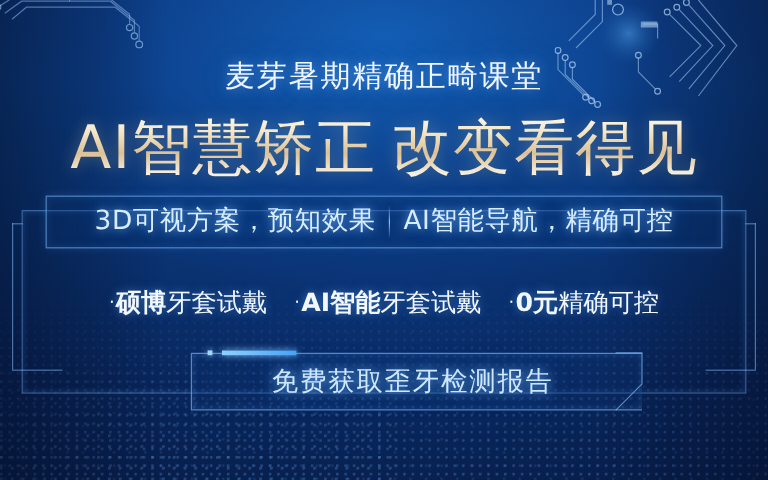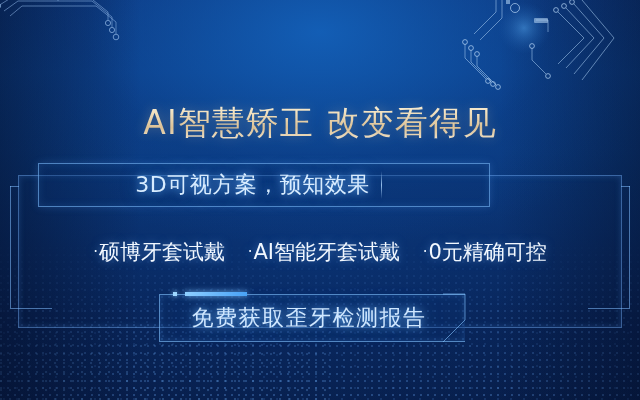--- a/index.html
+++ b/index.html
@@ -56,21 +56,21 @@
     font-size:25px; line-height:30px;
     letter-spacing:1.5px;
     color:#eef6ff;
     text-shadow:0 0 10px rgba(120,190,255,0.55), 0 0 22px rgba(60,130,220,0.35);
     font-family:"DejaVu Sans","Liberation Sans",sans-serif;
   }
 
   .headline{
     position:absolute; top:93px; left:0; right:0;
     text-align:center;
-    font-size:33px; line-height:60px;
+    font-size:50px; line-height:60px;
     letter-spacing:1px;
     font-weight:400;
     font-family:"DejaVu Sans","Liberation Sans",sans-serif;
     background:linear-gradient(180deg,#fffdf6 0%, #f3e4c4 30%, #dcc195 58%, #f6eede 86%, #fffdf8 100%);
     -webkit-background-clip:text;
     background-clip:text;
     color:transparent;
     -webkit-text-fill-color:transparent;
     filter:drop-shadow(0 0 6px rgba(255,226,160,0.30));
   }
@@ -80,21 +80,21 @@
   .outer-frame{
     position:absolute;
     left:18px; top:175px; width:604px; height:153px;
     border:1px solid rgba(120,180,255,0.45);
     box-shadow:0 0 6px rgba(80,150,240,0.25) inset;
   }
 
   
   .slogan-box{
     position:absolute;
-    left:38px; top:163px; width:452px; height:44px;
+    left:38px; top:163px; width:564px; height:44px;
     border:1px solid rgba(125,190,255,0.60);
     background:rgba(10,45,105,0.30);
     display:flex; align-items:center; justify-content:center;
     box-shadow:0 0 8px rgba(90,165,255,0.22), 0 0 8px rgba(90,165,255,0.15) inset;
   }
   .slogan{
     font-size:22px; line-height:26px; letter-spacing:0.5px;
     color:#d8ecff;
     font-family:"DejaVu Sans","Liberation Sans",sans-serif;
     text-shadow:0 0 8px rgba(110,185,255,0.85), 0 0 18px rgba(70,150,240,0.5);
@@ -109,26 +109,26 @@
   .bullets{
     position:absolute; top:238px; left:0; right:0;
     text-align:center; white-space:nowrap;
     font-size:21px; line-height:28px;
     color:#f2f8ff;
     font-family:"DejaVu Sans","Liberation Sans",sans-serif;
     text-shadow:0 0 8px rgba(110,180,255,0.5);
   }
   .bullets .item{ margin:0 8px; }
   .bullets .dot{ font-size:15px; vertical-align:2px; margin-right:1px; }
-  .bullets b{ font-weight:400; }
+  .bullets b{ font-weight:700; }
 
   
   .cta{
     position:absolute;
-    left:159px; top:294px; width:306px; height:48px;
+    left:159px; top:294px; width:376px; height:48px;
   }
   .cta-shape{
     position:absolute; inset:0;
     border:1px solid rgba(130,195,255,0.62);
     border-right:none;
     background:rgba(12,50,115,0.25);
     box-shadow:0 0 7px rgba(90,170,255,0.2) inset;
   }
   .cta-corner{
     position:absolute; right:0; top:0; width:22px; height:48px;
@@ -218,30 +218,32 @@
       <circle cx="102" cy="10" r="2.4"></circle>
       <circle cx="110" cy="6" r="2.4"></circle>
       <circle cx="53" cy="12" r="4.5"></circle>
     </g>
     <g fill="#bcdaf8" fill-opacity="0.55">
       <rect x="72" y="22" width="14" height="5" rx="1"></rect>
       <rect x="44" y="4" width="4" height="4"></rect>
     </g>
   </svg>
 
+  <div class="subtitle">麦芽暑期精确正畸课堂</div>
 
   <div class="headline">
     <span>AI智慧矫正</span><span class="gap"></span><span>改变看得见</span>
   </div>
 
   <div class="outer-frame"></div>
 
   <div class="slogan-box">
     <span class="slogan">3D可视方案，预知效果</span>
     <span class="slogan-div"></span>
+    <span class="slogan">AI智能导航，精确可控</span>
   </div>
 
   <div class="bullets">
     <span class="item"><span class="dot">·</span><b>硕博</b><span>牙套试戴</span></span>
     <span class="item"><span class="dot">·</span><b>AI智能</b><span>牙套试戴</span></span>
     <span class="item"><span class="dot">·</span><b>0元</b><span>精确可控</span></span>
   </div>
 
   <div class="cta">
     <div class="cta-shape"></div>

